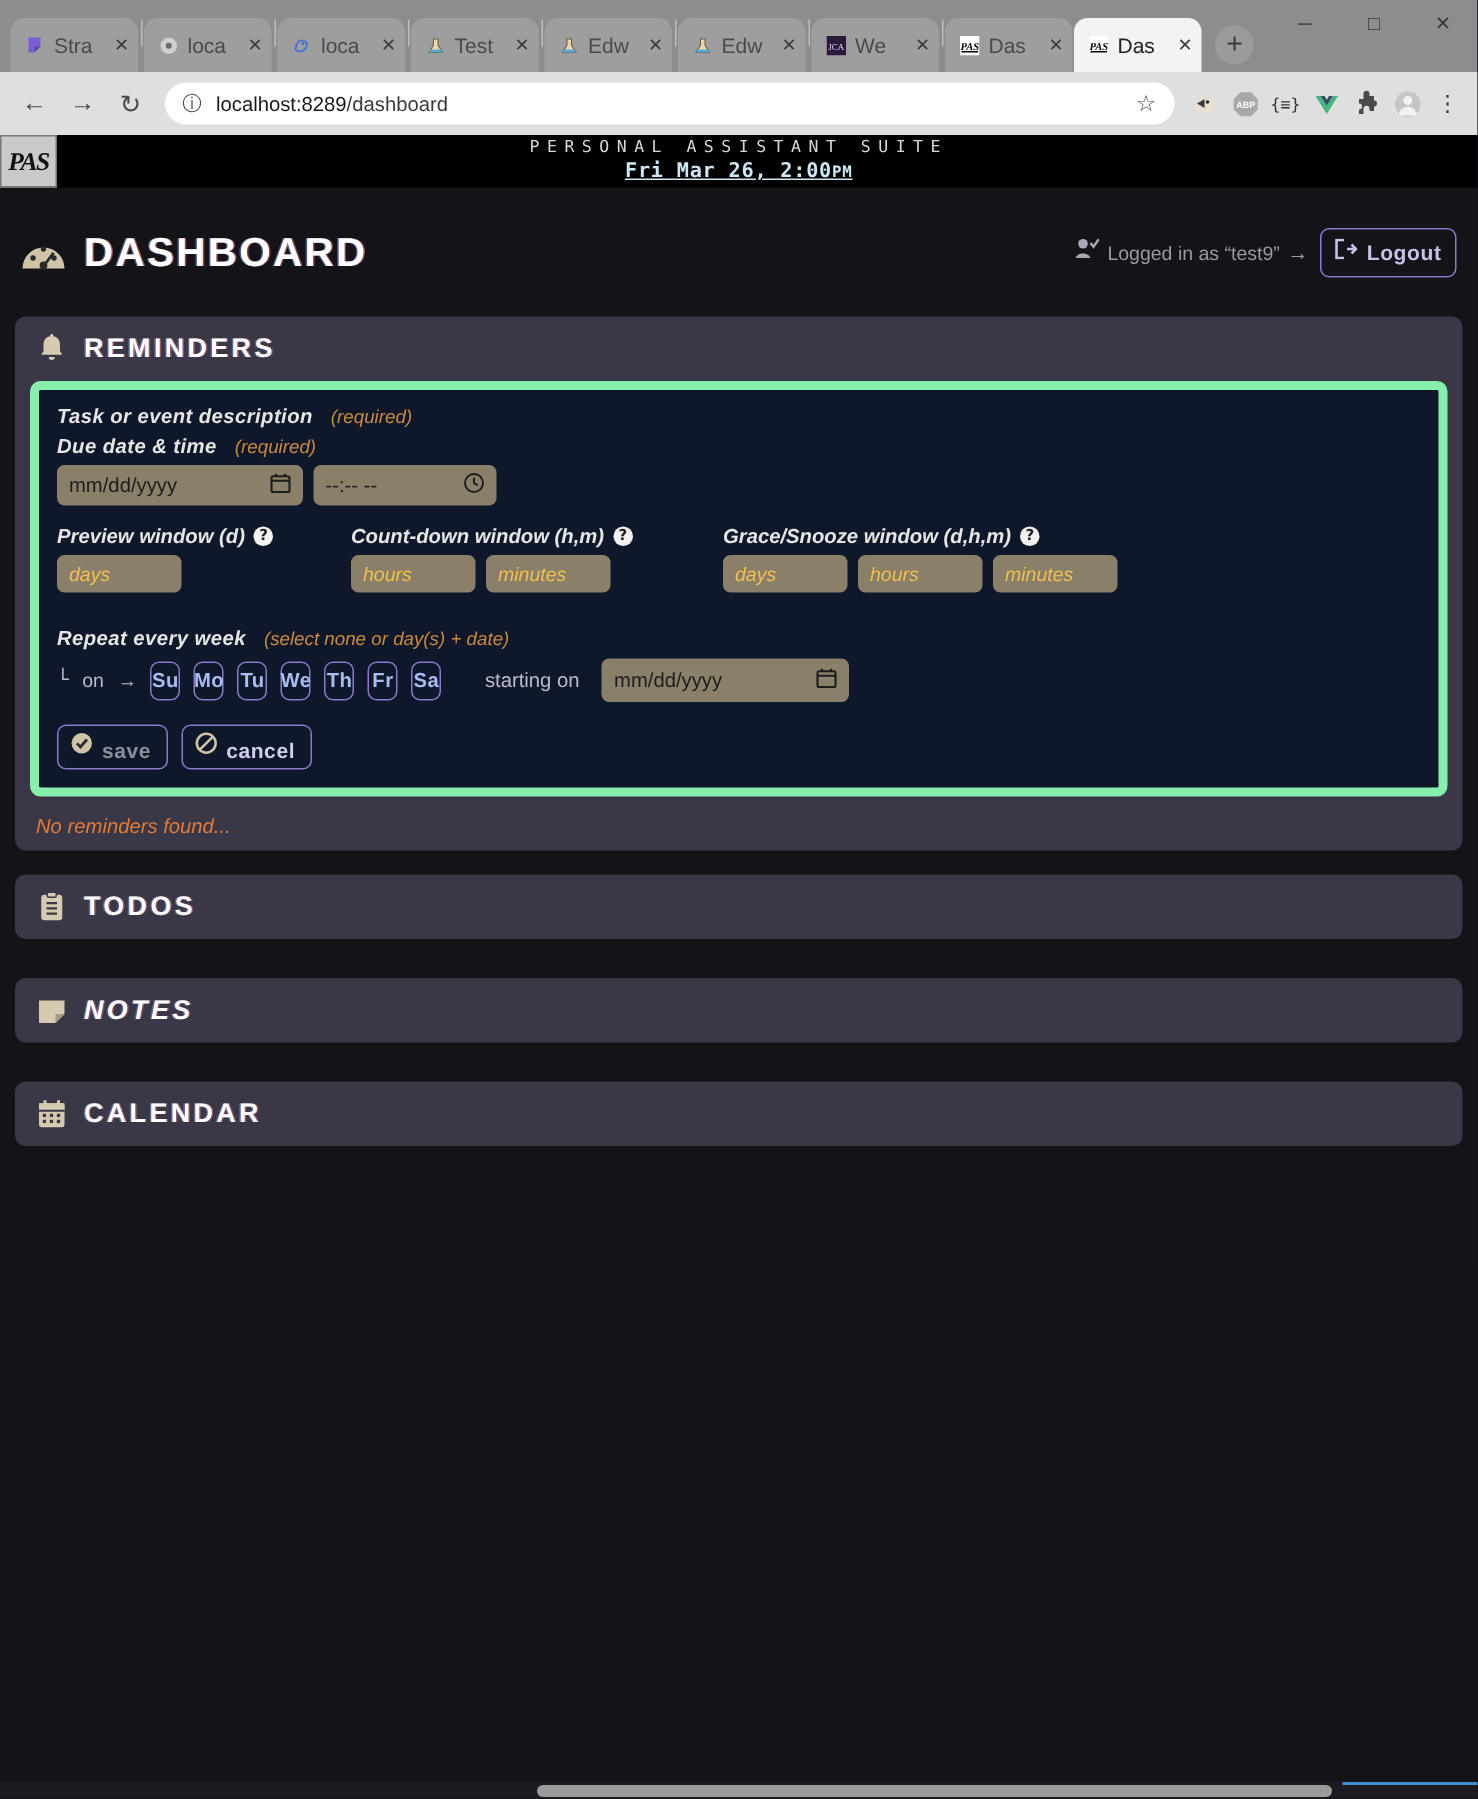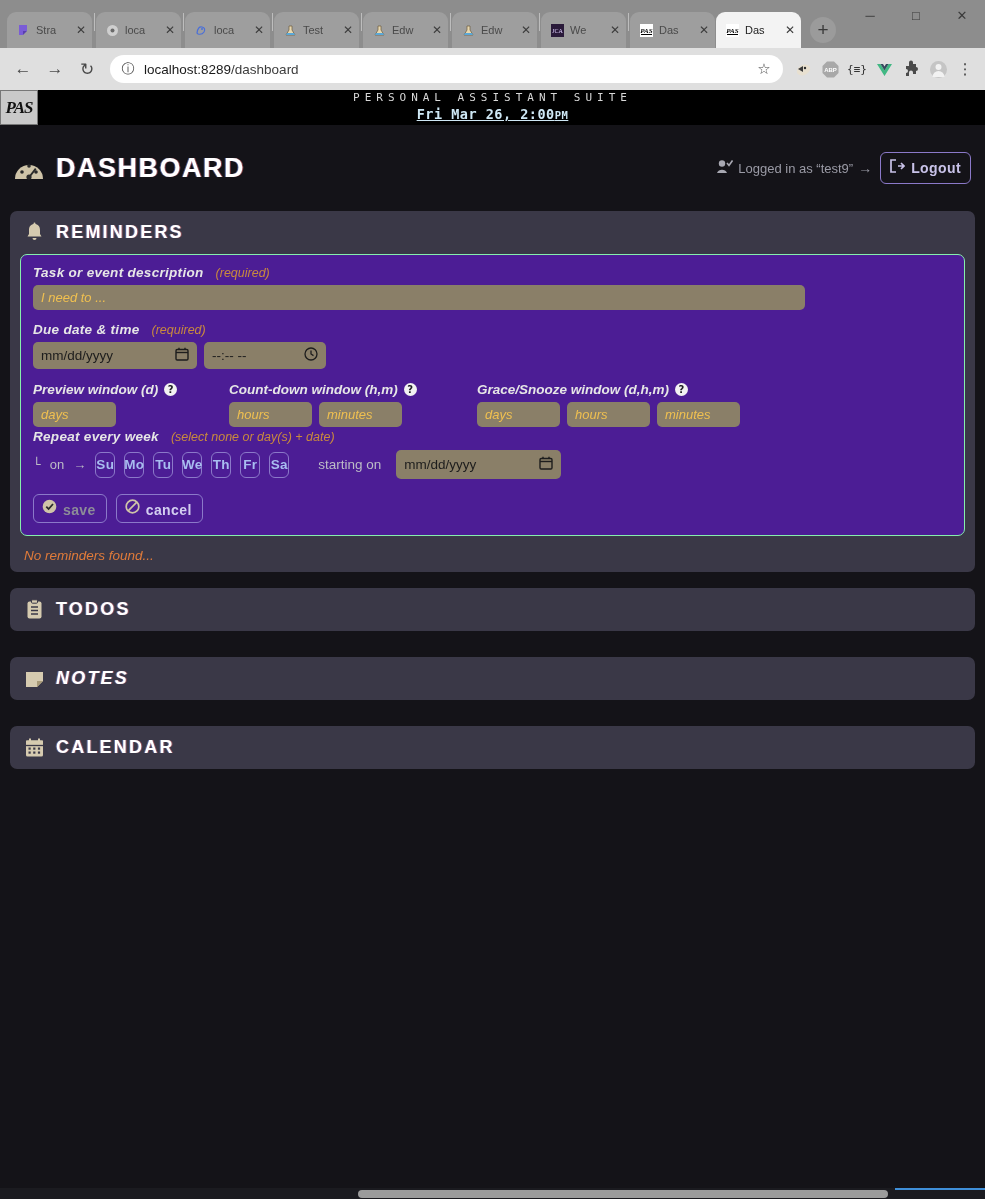--- a/index.html
+++ b/index.html
@@ -18,21 +18,21 @@
   }
   .tab {
     height: 36px; width: 85px; display: flex; align-items: center;
     background: #9e9e9e; border-radius: 9px 9px 0 0;
     padding: 0 6px 0 9px; margin-right: 1px; gap: 5px;
     position: relative; flex: none;
   }
   .tab.active { background: #f3f3f3; }
   .tab-fav { width: 15px; height: 15px; flex: none; display:flex; align-items:center; justify-content:center; font-size: 11px; }
   .tab-title {
-    font-size: 11px; color: #4a4a4a; white-space: nowrap;
+    font-size: 14px; color: #4a4a4a; white-space: nowrap;
     overflow: hidden; flex: 1;
   }
   .tab.active .tab-title { color: #222; }
   .tab-close { font-size: 12px; color: #3c3c3c; flex: none; line-height: 1; }
   .tab-sep { width: 1px; height: 18px; background: #bdbdbd; align-self: center; margin: 0 1px 4px 1px; }
   .newtab {
     width: 26px; height: 26px; border-radius: 50%; background: #9b9b9b;
     display: flex; align-items: center; justify-content: center;
     font-size: 19px; color: #3a3a3a; margin: 0 0 5px 8px; flex: none;
   }
@@ -111,21 +111,21 @@
     padding: 11px 14px;
   }
   .panel-title {
     font-size: 18px; font-weight: bold; color: #fff; letter-spacing: 2.2px;
     text-shadow: 1px 0 0 rgba(255,120,120,.45), -1px 0 0 rgba(120,160,255,.45);
   }
   .sec-icon { width: 21px; height: 21px; flex: none; }
 
   
   .form-card {
-    background: #4c1d95; border: 1px solid #86efac; border-radius: 7px;
+    background: #0f172a; border: 6px solid #86efac; border-radius: 7px;
     margin: 0 10px 6px 10px; padding: 10px 12px 12px 12px;
   }
   .field-label {
     font-size: 13.5px; font-weight: bold; font-style: italic;
     color: #e6e6e6; letter-spacing: .3px;
   }
   .req-note { font-size: 12.5px; font-style: italic; color: #c98a3e; font-weight: normal; }
   .lbl-row { display: flex; align-items: center; gap: 12px; margin-bottom: 5px; }
 
   .tan-input {
@@ -135,21 +135,21 @@
     color: #f0c050; font-family: "Liberation Sans", sans-serif;
   }
   .tan-input.plain { font-style: normal; color: #1d1d1d; font-size: 13.5px; }
   .desc-input { width: 772px; margin-bottom: 12px; }
 
   .dt-row { display: flex; gap: 7px; margin-bottom: 13px; }
   .date-input { width: 164px; justify-content: space-between; height: 27px; }
   .time-input { width: 122px; justify-content: space-between; height: 27px; }
   .cal-glyph { font-size: 13px; color: #1d1d1d; }
 
-  .windows-row { display: flex; gap: 0; margin-bottom: 2px; }
+  .windows-row { display: flex; gap: 0; margin-bottom: 23px; }
   .win-group { flex: none; }
   .win-group.g1 { width: 196px; }
   .win-group.g2 { width: 248px; }
   .win-head { display: flex; align-items: center; gap: 6px; margin-bottom: 5px; }
   .win-title { font-size: 13.5px; font-weight: bold; font-style: italic; color: #e6e6e6; }
   .help-i {
     width: 13px; height: 13px; border-radius: 50%; background: #f2f2f2;
     color: #1c1b22; font-size: 10px; font-weight: bold; display: flex;
     align-items: center; justify-content: center; flex: none;
     font-family: "DejaVu Sans", sans-serif; line-height: 1;
@@ -418,21 +418,20 @@
       </span>
       <span class="panel-title">REMINDERS</span>
     </div>
 
     <div class="form-card">
 
       <div class="lbl-row">
         <span class="field-label">Task or event description</span>
         <span class="req-note">(required)</span>
       </div>
-      <div class="tan-input desc-input">I need to ...</div>
 
       <div class="lbl-row">
         <span class="field-label">Due date &amp; time</span>
         <span class="req-note">(required)</span>
       </div>
       <div class="dt-row">
         <div class="tan-input plain date-input">
           <span>mm/dd/yyyy</span>
           <span class="cal-glyph">
             <svg width="14" height="14" viewBox="0 0 14 14">

